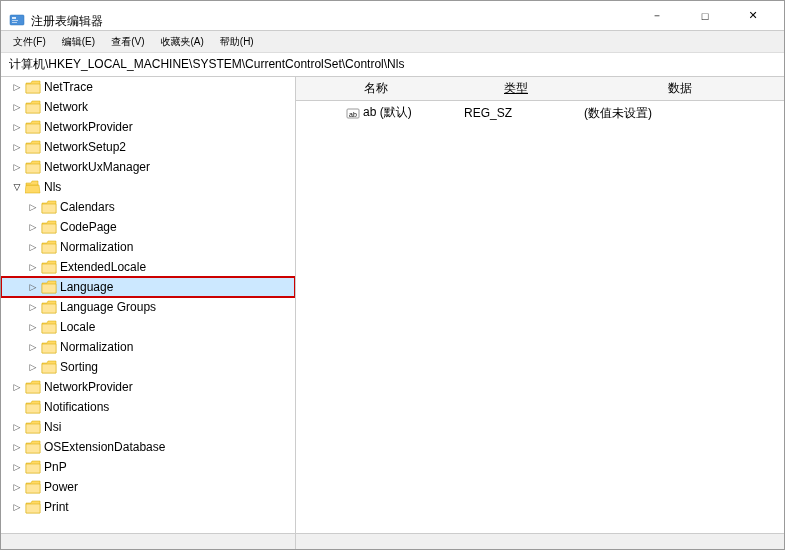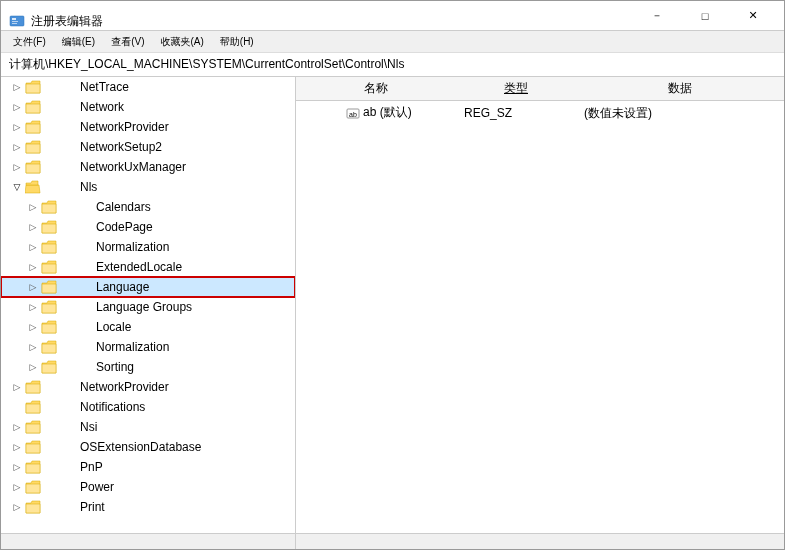--- a/index.html
+++ b/index.html
@@ -23,21 +23,21 @@
       background: #ffffff;
       height: 30px;
       display: flex;
       align-items: center;
       padding: 0 8px;
       border-bottom: 1px solid #ccc;
       justify-content: space-between;
     }
     .title-bar-left {
       display: flex;
-      align-items: flex-end;
+      align-items: flex-start;
       gap: 6px;
       margin-top: 12px;
     }
     .title-icon {
       width: 16px;
       height: 16px;
     }
     .title-text {
       font-size: 12px;
       color: #000;
@@ -128,21 +128,20 @@
       margin-right: 3px;
       flex-shrink: 0;
       position: relative;
     }
     .folder-icon svg {
       width: 16px;
       height: 14px;
     }
     .item-label {
       font-size: 12px;
-      margin-left: 36px;
     }
     .indent-1 { padding-left: 8px; }
     .indent-2 { padding-left: 24px; }
 
     
     .right-table {
       width: 100%;
       border-collapse: collapse;
     }
     .right-table th {

